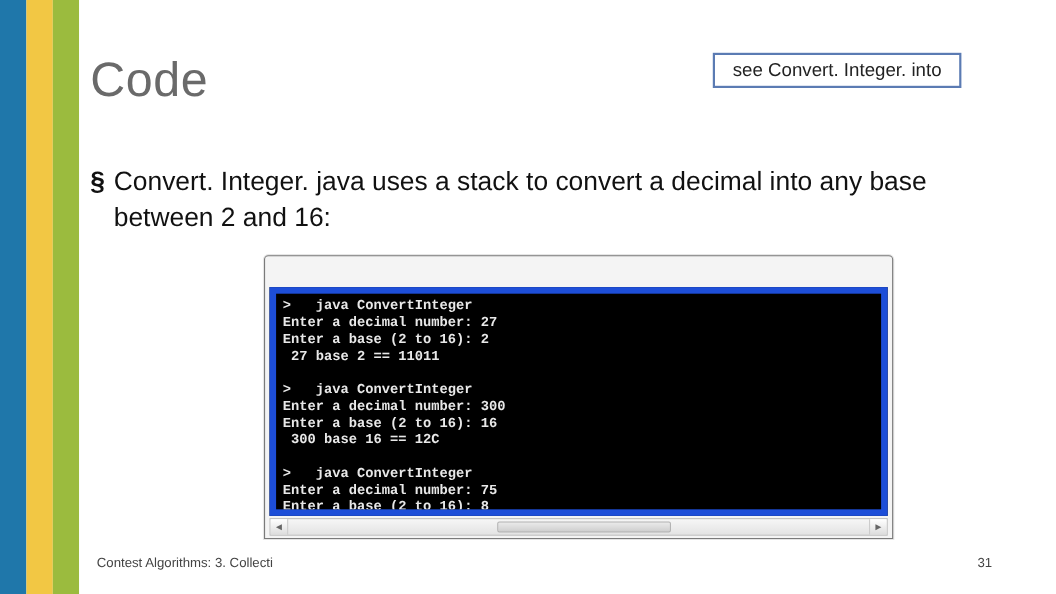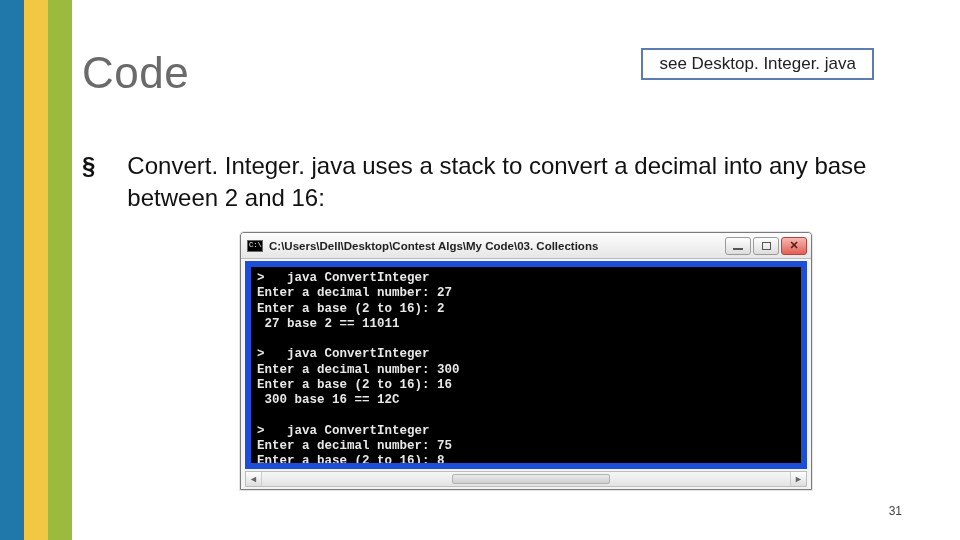--- a/index.html
+++ b/index.html
@@ -24,21 +24,21 @@
     border: 2px solid #5b7bb3; background: #fff;
     padding: 4px 16px; font-size: 17px; color: #222;
   }
 
   .bullet-wrap {
     position: absolute; left: 82px; right: 40px; top: 150px;
     font-size: 24px; color: #111; line-height: 1.35;
   }
   .bullet-row { display: flex; }
   .bullet { color: #111; margin-right: 8px; font-weight: bold; flex: 0 0 auto; }
-  .bullet-text { flex: 1; margin-left: 24px; }
+  .bullet-text { flex: 1; }
 
   .console-window {
     position: absolute; left: 240px; top: 232px;
     width: 572px; height: 258px;
     border: 1px solid #7a7a7a;
     border-radius: 4px 4px 0 0;
     background: #f4f4f4;
     box-shadow: 0 0 0 1px #e5e5e5;
     overflow: hidden;
   }
@@ -103,45 +103,30 @@
 
 <div class="slide">
 
   <div class="bar bar-blue"></div>
   <div class="bar bar-yellow"></div>
   <div class="bar bar-green"></div>
   <div class="bar bar-gap"></div>
 
   <div class="title">Code</div>
 
-  <div class="ref-box">see Desktop. Integer. java</div>
+  <div class="ref-box">see Convert. Integer. into</div>
 
   <div class="bullet-wrap">
     <div class="bullet-row">
       <span class="bullet">§</span>
       <span class="bullet-text">Convert. Integer. java uses a stack to convert a decimal into any base between 2 and 16:</span>
     </div>
   </div>
 
   <div class="console-window">
-    <div class="titlebar">
-      <span class="sys-icon"></span>
-      <span class="title-text">C:\Users\Dell\Desktop\Contest Algs\My Code\03. Collections</span>
-      <div class="win-btns">
-        <div class="win-btn min">
-            <span class="glyph"></span>
-          </div>
-        <div class="win-btn max">
-            <span class="glyph"></span>
-          </div>
-        <div class="win-btn close">
-            <span class="glyph"></span>
-          </div>
-      </div>
-    </div>
     <div class="console-body">&gt;   java ConvertInteger
 Enter a decimal number: 27
 Enter a base (2 to 16): 2
  27 base 2 == 11011
 
 &gt;   java ConvertInteger
 Enter a decimal number: 300
 Enter a base (2 to 16): 16
  300 base 16 == 12C
 
@@ -153,15 +138,16 @@
 &gt;</div>
     <div class="scrollbar-h">
       <div class="sb-btn">◄</div>
       <div class="sb-track">
         <div class="sb-thumb"></div>
       </div>
       <div class="sb-btn right">►</div>
     </div>
   </div>
 
+  <div class="footer-left">Contest Algorithms: 3. Collecti</div>
   <div class="footer-right">31</div>
 
 </div>
 
 </body></html>

